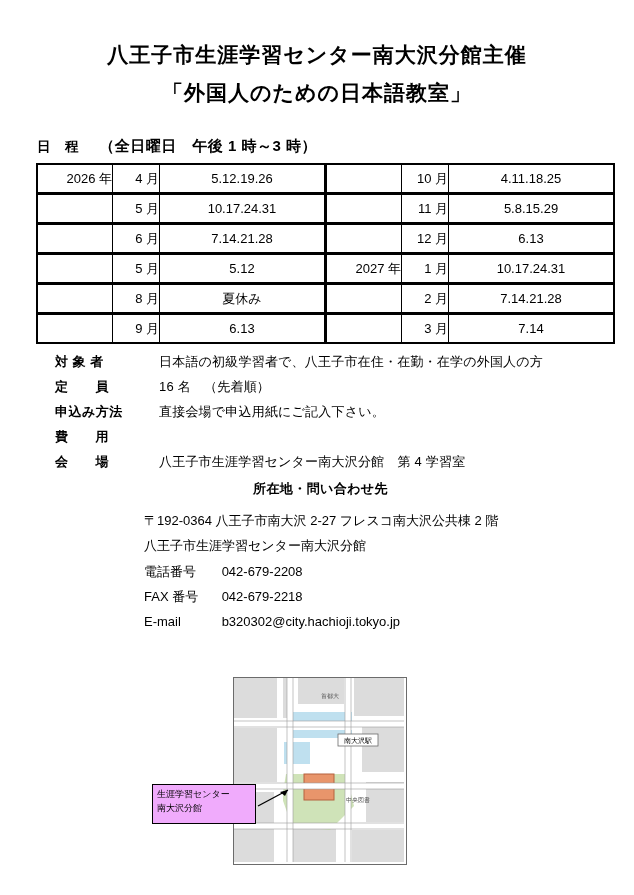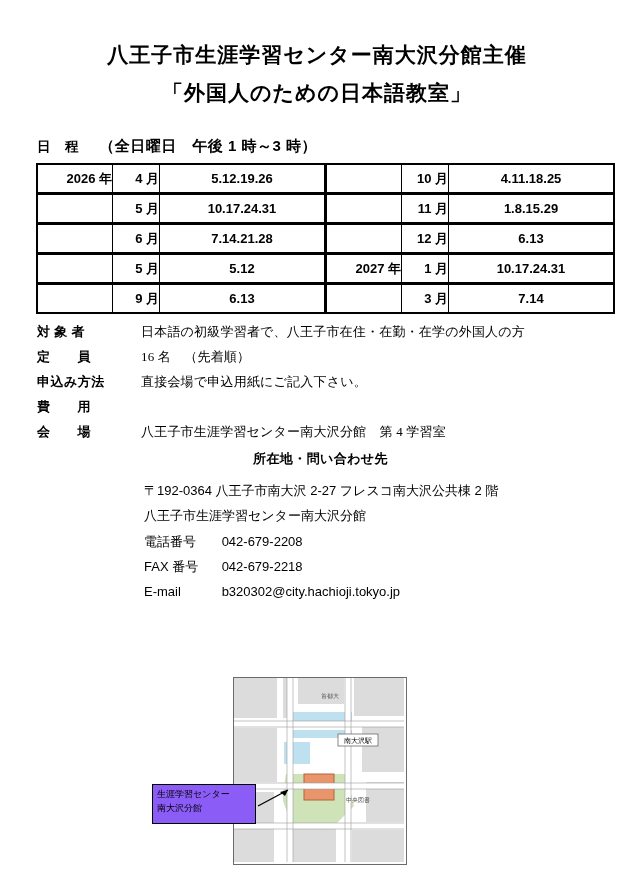--- a/index.html
+++ b/index.html
@@ -45,21 +45,20 @@
   .schedule-heading .sub {
     font-weight: bold;
     font-size: 15px;
   }
   table.schedule {
     margin-top: 7px;
     margin-left: 6px;
     border-collapse: collapse;
     width: 576px;
     table-layout: fixed;
-    font-weight: bold;
   }
   table.schedule td {
     border: 1px solid #000000;
     height: 27px;
     font-size: 13px;
     padding: 0;
     vertical-align: middle;
   }
   table.schedule tr td.left-group {
     border-right: 1px solid #000000;
@@ -85,22 +84,21 @@
     padding-left: 3px;
     font-size: 13px;
   }
   .col-days {
     text-align: center;
     padding-left: 18px;
     font-size: 13px;
   }
   .info-list {
     margin-top: 9px;
-    margin-left: 7px;
-    font-family: Liberation Serif, serif;
+    margin-left: 25px;
   }
   .info-row {
     display: flex;
     align-items: flex-start;
     font-size: 13px;
     margin-bottom: 7px;
   }
   .info-label {
     width: 104px;
     flex: 0 0 104px;
@@ -143,21 +141,21 @@
   .map-svg {
     display: block;
   }
   .callout {
     position: absolute;
     left: 152px;
     top: 784px;
     width: 104px;
     height: 40px;
     border: 1px solid #000000;
-    background: #8b5cf6;
+    background: #f0abfc;
     font-size: 9px;
     line-height: 1.5;
     padding: 3px 4px;
     box-sizing: border-box;
   }
   .callout-arrow {
     position: absolute;
     left: 256px;
     top: 786px;
     width: 40px;
@@ -216,21 +214,21 @@
             </tr>
           </tbody>
             </table>
         </td>
         <td>
           <table class="inner">
             <tbody>
                 <tr>
               <td class="col-year"></td>
               <td class="col-month">11 月</td>
-              <td class="col-days">1.8.15.29</td>
+              <td class="col-days">5.8.15.29</td>
             </tr>
           </tbody>
             </table>
         </td>
       </tr>
       <tr>
         <td class="left-group">
           <table class="inner">
             <tbody>
                 <tr>
@@ -265,20 +263,44 @@
           </tbody>
             </table>
         </td>
         <td>
           <table class="inner">
             <tbody>
                 <tr>
               <td class="col-year">2027 年</td>
               <td class="col-month">1 月</td>
               <td class="col-days">10.17.24.31</td>
+            </tr>
+          </tbody>
+            </table>
+        </td>
+      </tr>
+      <tr>
+        <td class="left-group">
+          <table class="inner">
+            <tbody>
+                <tr>
+              <td class="col-year"></td>
+              <td class="col-month">8 月</td>
+              <td class="col-days">夏休み</td>
+            </tr>
+          </tbody>
+            </table>
+        </td>
+        <td>
+          <table class="inner">
+            <tbody>
+                <tr>
+              <td class="col-year"></td>
+              <td class="col-month">2 月</td>
+              <td class="col-days">7.14.21.28</td>
             </tr>
           </tbody>
             </table>
         </td>
       </tr>
       <tr>
         <td class="left-group">
           <table class="inner">
             <tbody>
                 <tr>

